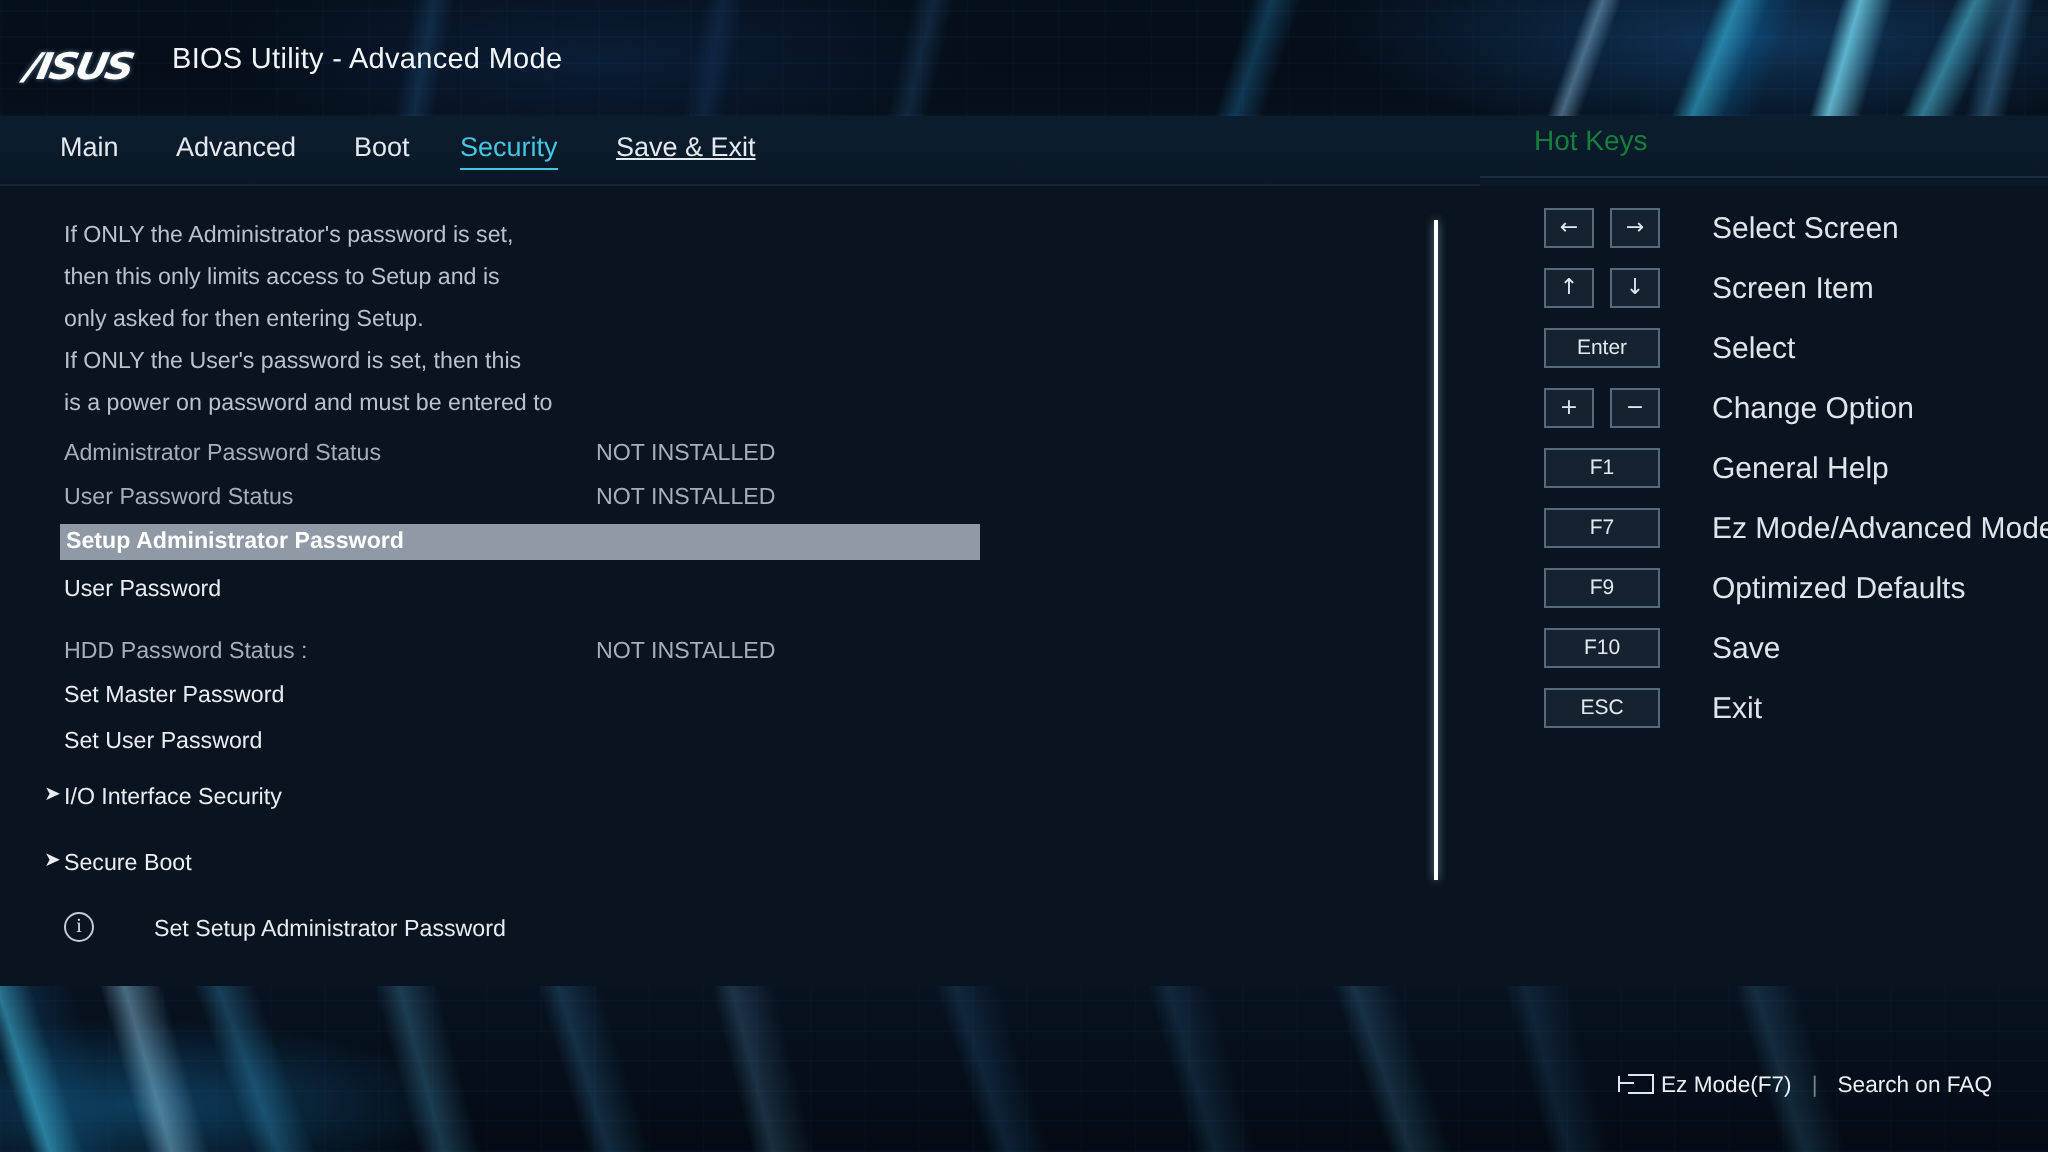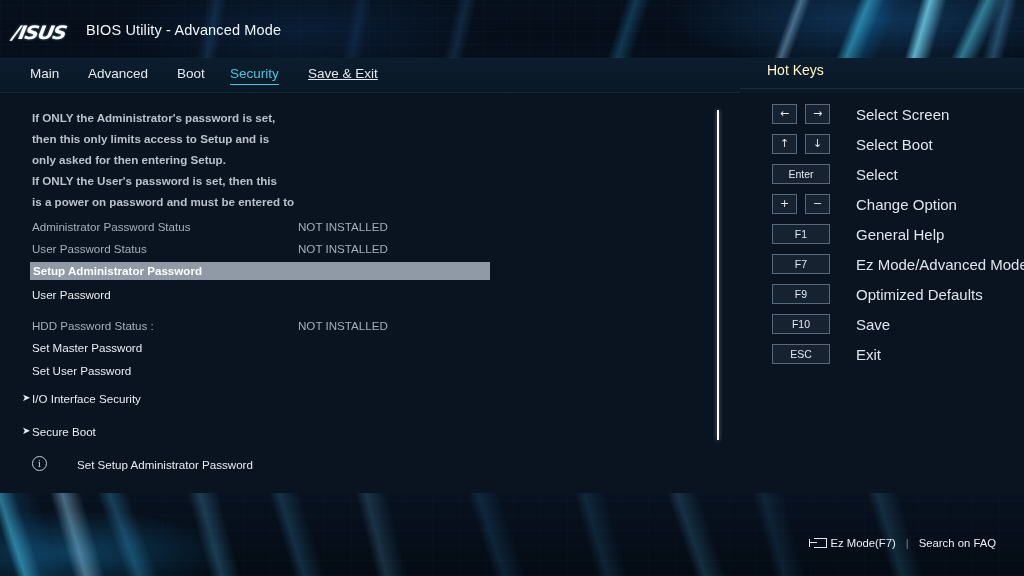--- a/index.html
+++ b/index.html
@@ -58,21 +58,21 @@
     font-size:13.5px; color:#e4e9ef; white-space:nowrap;
     padding-bottom:3px;
   }
   .tab.active { color:#45c6e0; border-bottom:1.6px solid #45c6e0; }
 
   
   #content { position:absolute; left:0; top:93px; width:740px; height:400px; }
   .row { position:absolute; left:30px; width:470px; height:19px; font-size:11.6px; }
   .row .lbl { position:absolute; left:2px; top:2px; white-space:nowrap; }
   .row .val { position:absolute; left:268px; top:2px; white-space:nowrap; }
-  .desc .lbl { color:#b9c1cb;font-weight:bold; }
+  .desc .lbl { color:#b9c1cb; }
   .status .lbl, .status .val { color:#a5aeb9; }
   .item .lbl { color:#e9edf2; }
   .row.sel { background:#8f9aa6; left:30px; width:460px; height:18px; }
   .row.sel .lbl { color:#ffffff; font-weight:bold; top:2px; left:3px; }
   .arrow {
     position:absolute; left:-8px; top:3px;
     font-size:10px; color:#e9edf2; line-height:1;
   }
 
   
@@ -91,21 +91,21 @@
 
   
   #divider {
     position:absolute; left:717px; top:110px; width:1.6px; height:330px;
     background:#ffffff; box-shadow:0 0 4px rgba(180,220,255,.55);
   }
 
   
   #hotkeys-title {
     position:absolute; left:767px; top:62px;
-    font-size:14px; color:#fef9c3;
+    font-size:14px; color:#15803d;
   }
   #hotkeys-rule {
     position:absolute; left:740px; top:88px; width:284px; height:1px;
     background:rgba(80,120,160,.22);
   }
   #hotkeys { position:absolute; left:740px; top:96px; width:284px; height:290px; }
   .hk-row { position:absolute; left:0; width:284px; height:30px; }
   .key {
     position:absolute; top:0; height:20px;
     background:#16222f; border:1px solid #51footer;
@@ -239,21 +239,21 @@
 <div id="hotkeys-rule"></div>
 <div id="hotkeys">
     <div class="hk-row" style="top: 8px;">
       <div class="key sq k1 ar">←</div>
       <div class="key sq k2 ar">→</div>
       <div class="hk-desc">Select Screen</div>
     </div>
     <div class="hk-row" style="top: 38px;">
       <div class="key sq k1 ar">↑</div>
       <div class="key sq k2 ar">↓</div>
-      <div class="hk-desc">Select Boot</div>
+      <div class="hk-desc">Screen Item</div>
     </div>
     <div class="hk-row" style="top: 68px;">
       <div class="key wide">Enter</div>
       <div class="hk-desc">Select</div>
     </div>
     <div class="hk-row" style="top: 98px;">
       <div class="key sq k1 ar">+</div>
       <div class="key sq k2 ar">−</div>
       <div class="hk-desc">Change Option</div>
     </div>

